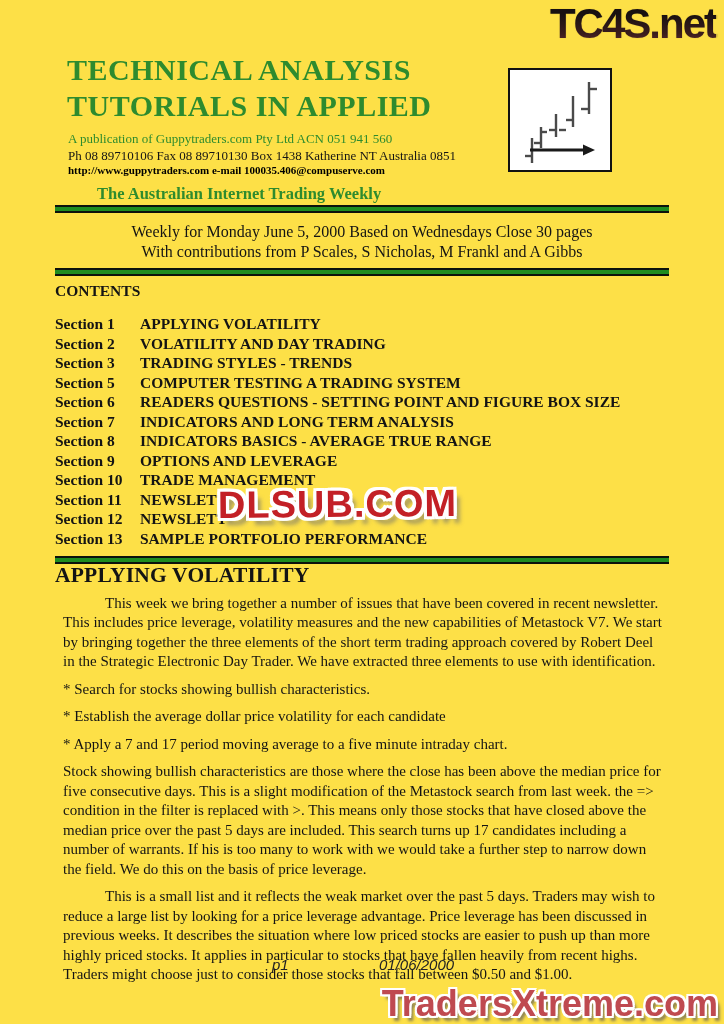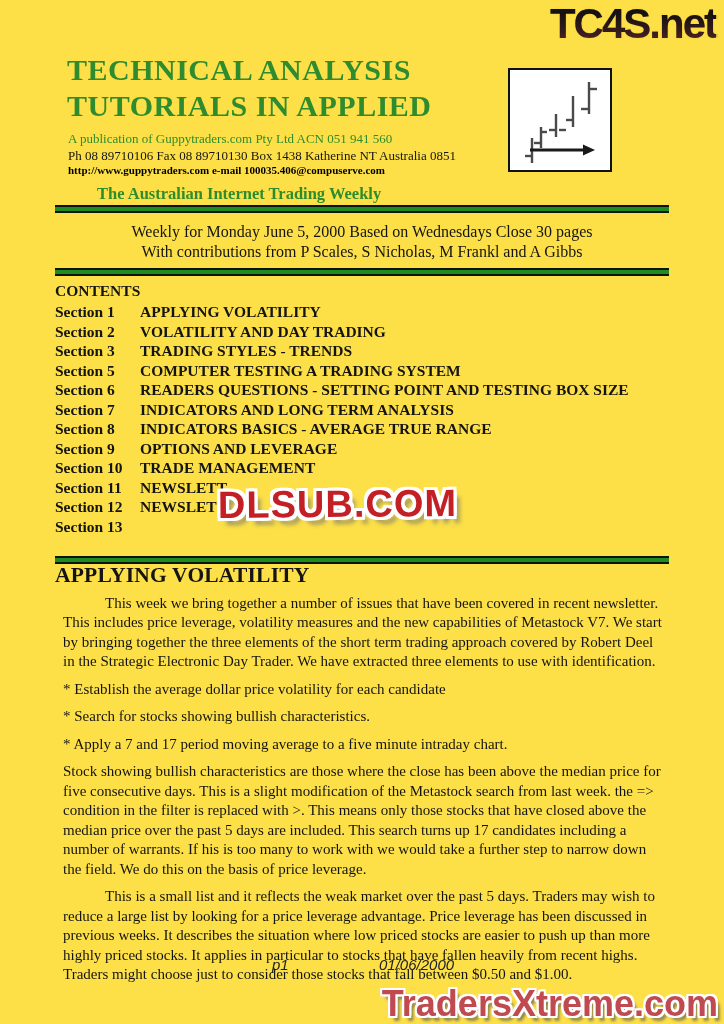--- a/index.html
+++ b/index.html
@@ -44,21 +44,21 @@
   .rule1{top:205px;}
   .rule2{top:268px;}
   .rule3{top:556px;}
   
   .issue{
     position:absolute;top:222px;left:55px;width:614px;
     text-align:center;font-size:16px;line-height:20px;
   }
   
   .contents{position:absolute;top:282px;left:55px;width:617px;font-size:15.5px;font-weight:bold;}
-  .contents-heading{line-height:18px;margin-bottom:2px;}
+  .contents-heading{line-height:18px;margin-bottom:14px;}
   .toc-row{display:flex;line-height:19.5px;}
   .toc-num{width:85px;flex:0 0 85px;}
   .toc-title{flex:1;white-space:nowrap;overflow:hidden;}
   
   .watermark{
     position:absolute;top:483px;left:218px;
     font-family:"Liberation Sans", sans-serif;font-weight:900;
     font-size:38px;letter-spacing:1px;color:#c32026;white-space:nowrap;
     transform:rotate(-0.5deg);
     text-shadow:
@@ -156,21 +156,21 @@
     <div class="toc-row">
         <span class="toc-num">Section 3</span>
         <span class="toc-title">TRADING STYLES - TRENDS</span>
       </div>
     <div class="toc-row">
         <span class="toc-num">Section 5</span>
         <span class="toc-title">COMPUTER TESTING A TRADING SYSTEM</span>
       </div>
     <div class="toc-row">
         <span class="toc-num">Section 6</span>
-        <span class="toc-title">READERS QUESTIONS - SETTING POINT AND TESTING BOX SIZE</span>
+        <span class="toc-title">READERS QUESTIONS - SETTING POINT AND FIGURE BOX SIZE</span>
       </div>
     <div class="toc-row">
         <span class="toc-num">Section 7</span>
         <span class="toc-title">INDICATORS AND LONG TERM ANALYSIS</span>
       </div>
     <div class="toc-row">
         <span class="toc-num">Section 8</span>
         <span class="toc-title">INDICATORS BASICS - AVERAGE TRUE RANGE</span>
       </div>
     <div class="toc-row">
@@ -184,32 +184,33 @@
     <div class="toc-row">
         <span class="toc-num">Section 11</span>
         <span class="toc-title">NEWSLETT</span>
       </div>
     <div class="toc-row">
         <span class="toc-num">Section 12</span>
         <span class="toc-title">NEWSLETT</span>
       </div>
     <div class="toc-row">
         <span class="toc-num">Section 13</span>
+        <span class="toc-title">SAMPLE PORTFOLIO PERFORMANCE</span>
       </div>
   </div>
 
   <div class="watermark">DLSUB.COM</div>
 
   <div class="rule rule3"></div>
 
   <div class="article">
     <h1>APPLYING VOLATILITY</h1>
     <p class="indent">This week we bring together a number of issues that have been covered in recent newsletter. This includes price leverage, volatility measures and the new capabilities of Metastock V7. We start by bringing together the three elements of the short term trading approach covered by Robert Deel in the Strategic Electronic Day Trader. We have extracted three elements to use with identification.</p>
+    <p class="bullet">* Search for stocks showing bullish characteristics.</p>
     <p class="bullet">* Establish the average dollar price volatility for each candidate</p>
-    <p class="bullet">* Search for stocks showing bullish characteristics.</p>
     <p class="bullet">* Apply a 7 and 17 period moving average to a five minute intraday chart.</p>
     <p>Stock showing bullish characteristics are those where the close has been above the median price for five consecutive days. This is a slight modification of the Metastock search from last week. the =&gt; condition in the filter is replaced with &gt;. This means only those stocks that have closed above the median price over the past 5 days are included. This search turns up 17 candidates including a number of warrants. If his is too many to work with we would take a further step to narrow down the field. We do this on the basis of price leverage.</p>
     <p class="indent">This is a small list and it reflects the weak market over the past 5 days. Traders may wish to reduce a large list by looking for a price leverage advantage. Price leverage has been discussed in previous weeks. It describes the situation where low priced stocks are easier to push up than more highly priced stocks. It applies in particular to stocks that have fallen heavily from recent highs. Traders might choose just to consider those stocks that fall between $0.50 and $1.00.</p>
   </div>
 
   <div class="footer-item pageno">p1</div>
   <div class="footer-item footdate">01/06/2000</div>
 
   <div class="txtreme">TradersXtreme.com</div>
 

